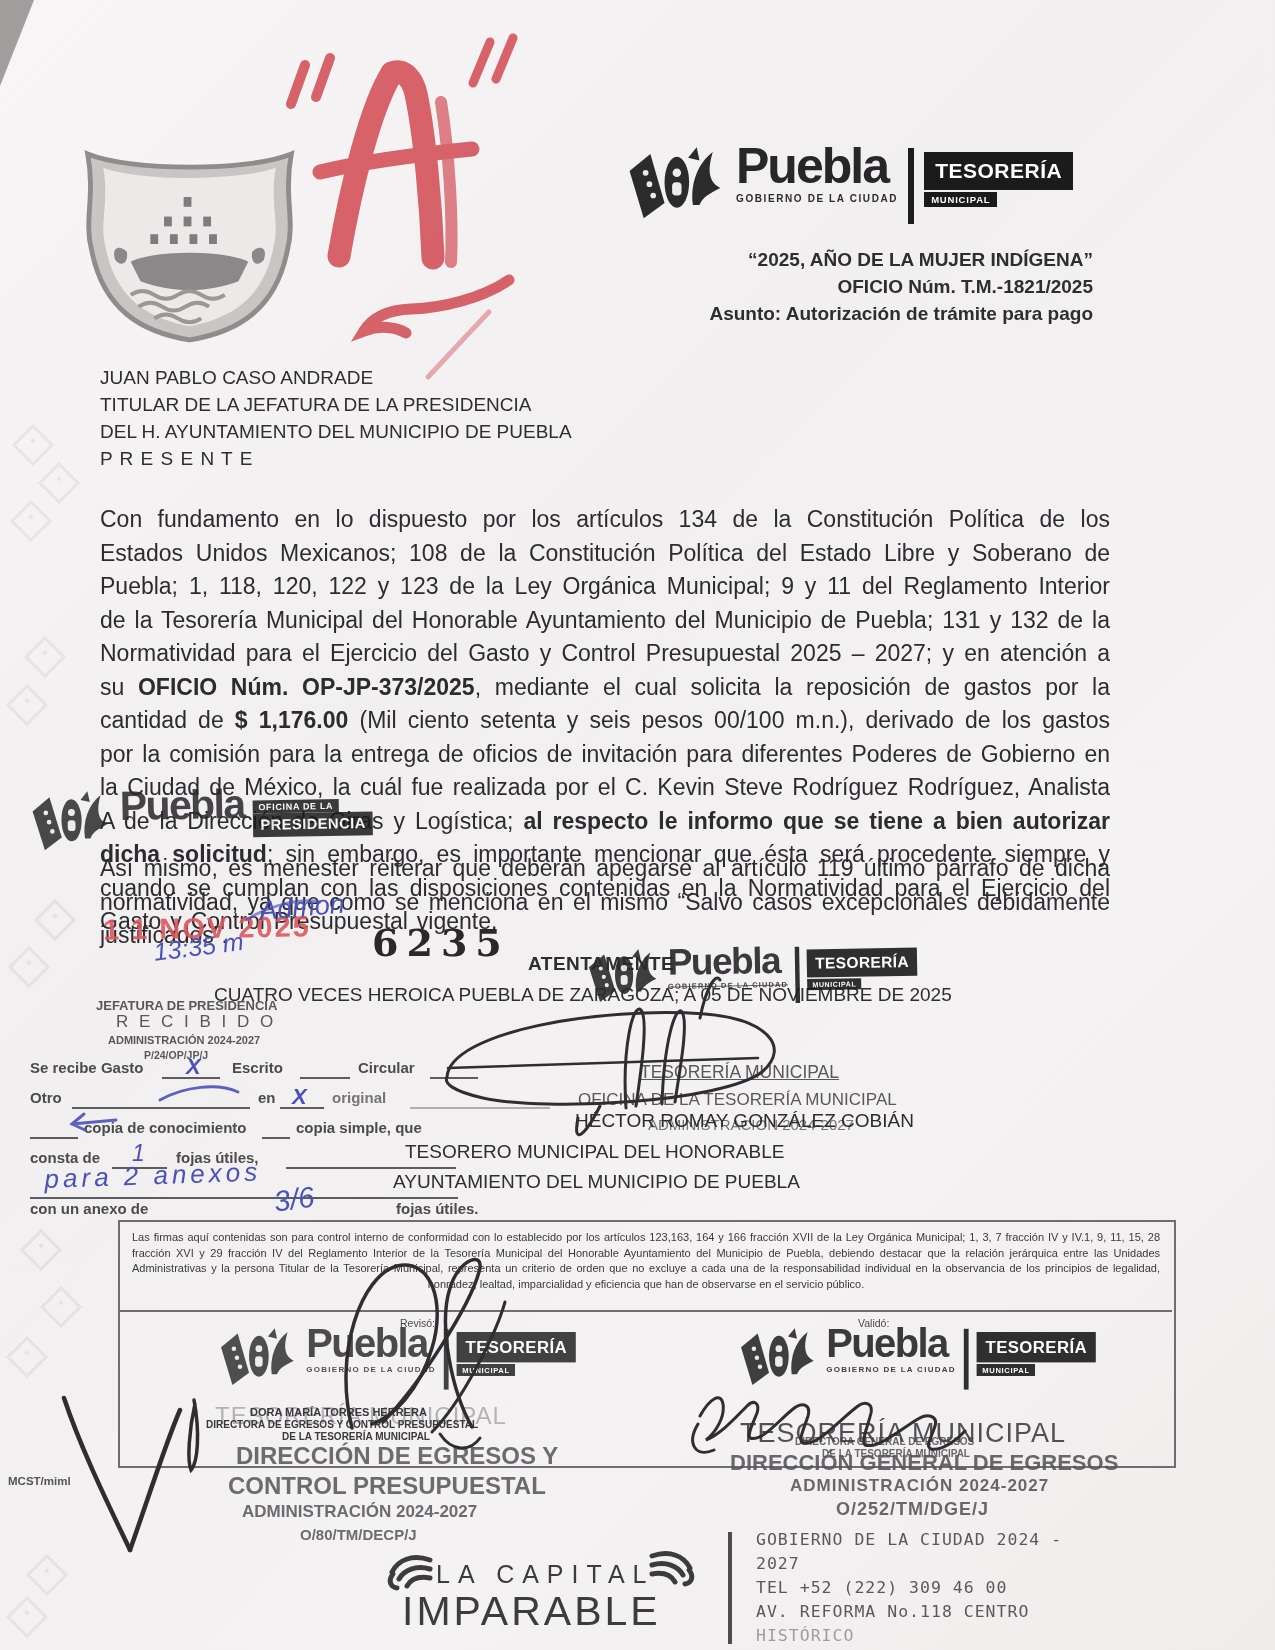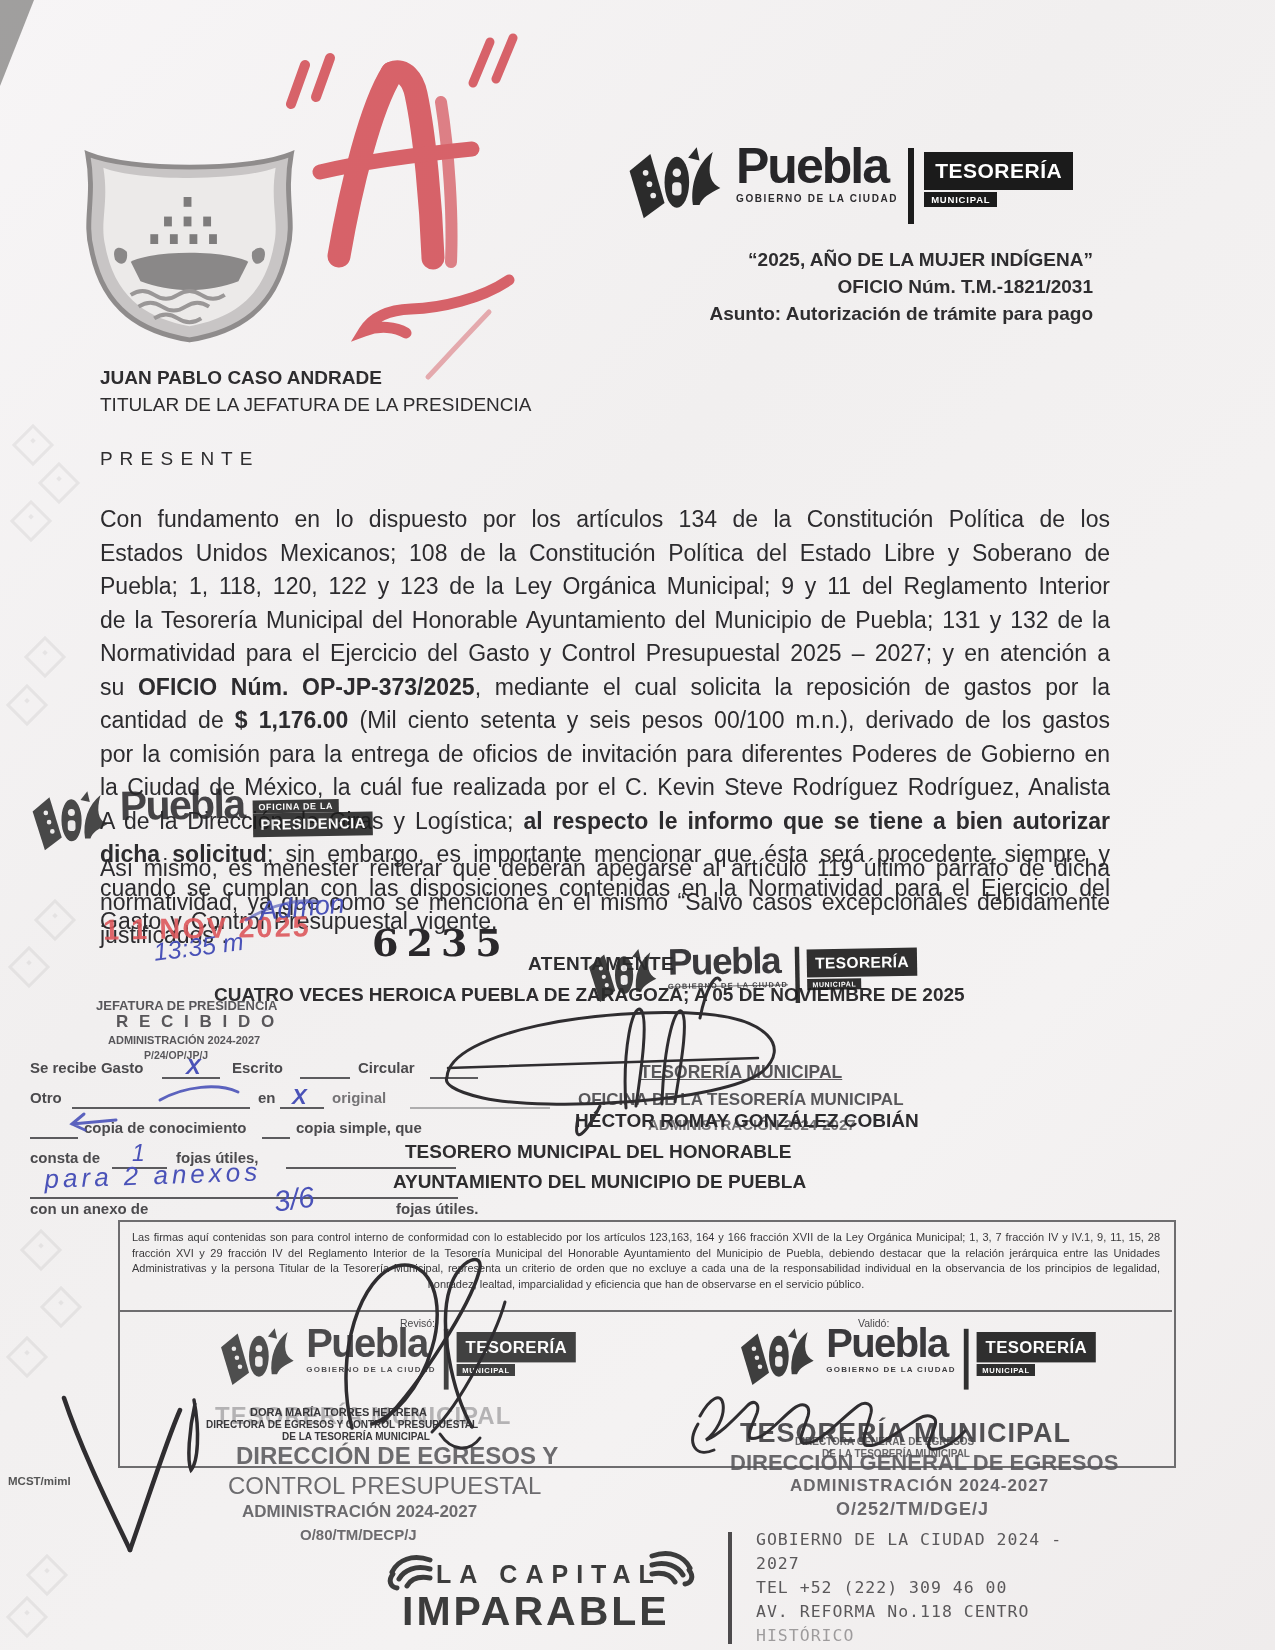--- a/index.html
+++ b/index.html
@@ -3,21 +3,21 @@
 <meta charset="utf-8">
 <style>
   html,body{margin:0;padding:0;background:#8a8888;}
   .page{
     position:relative;width:1275px;height:1650px;margin:0 auto;overflow:hidden;
     background:linear-gradient(135deg,#f7f5f6 0%,#f1efef 38%,#f4f2f2 70%,#efecec 100%);
     font-family:"Liberation Sans",sans-serif;color:#2e2d2f;
   }
   .t{position:absolute;white-space:nowrap;}
   .b{font-weight:bold;}
-  .x8{font-weight:700;}
+  .x8{font-weight:400;}
   .stamp{color:#434246;opacity:.88;}
   .red{color:#dd585c;}
   .blue{color:#4a52b8;}
   .hand{font-style:italic;transform-origin:left top;}
   .mono{font-family:"DejaVu Sans Mono",monospace;}
   .blank{position:absolute;border-bottom:2px solid #5c5b5e;height:0;}
   .formlbl{font-size:15px;color:#4b4a4d;font-weight:600;}
   .wm{position:absolute;width:24px;height:24px;border:3px solid #8f8d8d;transform:rotate(45deg);opacity:.13;}
   .wm::after{content:"";position:absolute;left:7px;top:7px;width:4px;height:4px;background:#8f8d8d;}
   .corner{position:absolute;left:0;top:0;width:0;height:0;border-top:86px solid rgba(90,88,86,.55);border-right:34px solid transparent;}
@@ -94,25 +94,26 @@
       <div class="ptag">GOBIERNO DE LA CIUDAD</div>
     </div>
     <div class="pbar"></div>
     <div class="pbadge">
       <div class="pbadge-t">TESORERÍA</div>
       <div class="pbadge-m">MUNICIPAL</div>
     </div>
   </div>
 
   <div class="t b" style="left:620px;top:249px;width:473px;text-align:right;font-size:19px">“2025, AÑO DE LA MUJER INDÍGENA”</div>
-  <div class="t b" style="left:620px;top:276px;width:473px;text-align:right;font-size:19px">OFICIO Núm. T.M.-1821/2031</div>
+  <div class="t b" style="left:620px;top:276px;width:473px;text-align:right;font-size:19px">OFICIO Núm. T.M.-1821/2025</div>
   <div class="t b" style="left:620px;top:303px;width:473px;text-align:right;font-size:19px">Asunto: Autorización de trámite para pago</div>
 
   <div class="t x8" style="left:100px;top:367px;font-size:19px">JUAN PABLO CASO ANDRADE</div>
   <div class="t" style="left:100px;top:394px;font-size:19px">TITULAR DE LA JEFATURA DE LA PRESIDENCIA</div>
+  <div class="t" style="left:100px;top:421px;font-size:19px">DEL H. AYUNTAMIENTO DEL MUNICIPIO DE PUEBLA</div>
   <div class="t" style="left:100px;top:448px;font-size:19px;letter-spacing:1px">P R E S E N T E</div>
 
   <div class="para" style="left:100px;top:503px;width:1010px">
     <span>Con fundamento en lo dispuesto por los artículos 134 de la Constitución Política de los Estados Unidos Mexicanos; 108 de la Constitución Política del Estado Libre y Soberano de Puebla; 1, 118, 120, 122 y 123 de la Ley Orgánica Municipal; 9 y 11 del Reglamento Interior de la Tesorería Municipal del Honorable Ayuntamiento del Municipio de Puebla; 131 y 132 de la Normatividad para el Ejercicio del Gasto y Control Presupuestal 2025 – 2027; y en atención a su </span><span class="b">OFICIO Núm. OP-JP-373/2025</span><span>, mediante el cual solicita la reposición de gastos por la cantidad de </span><span class="b">$ 1,176.00</span><span> (Mil ciento setenta y seis pesos 00/100 m.n.), derivado de los gastos por la comisión para la entrega de oficios de invitación para diferentes Poderes de Gobierno en la Ciudad de México, la cuál fue realizada por el C. Kevin Steve Rodríguez Rodríguez, Analista A de la Dirección de Giras y Logística; </span><span class="b">al respecto le informo que se tiene a bien autorizar dicha solicitud</span><span>; sin embargo, es importante mencionar que ésta será procedente siempre y cuando se cumplan con las disposiciones contenidas en la Normatividad para el Ejercicio del Gasto y Control Presupuestal vigente.</span>
   </div>
 
   <div class="para" style="left:100px;top:852px;width:1010px">Así mismo, es menester reiterar que deberán apegarse al artículo 119 último párrafo de dicha normatividad, ya que como se menciona en el mismo “Salvo casos excepcionales debidamente justificados”.</div>
 
   <div class="plockup" style="left:26px;top:788px;transform:scale(.82) rotate(-1deg);opacity:.85">
     <svg class="picon" viewBox="0 0 110 90">
@@ -238,21 +239,21 @@
     <div class="pbadge">
       <div class="pbadge-t">TESORERÍA</div>
       <div class="pbadge-m">MUNICIPAL</div>
     </div>
   </div>
   <div class="t x8" style="left:215px;top:1402px;font-size:24px;color:#57565a;opacity:.4;letter-spacing:1px">TESORERÍA MUNICIPAL</div>
   <div class="t b" style="left:250px;top:1406px;font-size:11px;color:#39383b">DORA MARÍA TORRES HERRERA</div>
   <div class="t b" style="left:206px;top:1419px;font-size:10px;color:#39383b">DIRECTORA DE EGRESOS Y CONTROL PRESUPUESTAL</div>
   <div class="t b" style="left:282px;top:1431px;font-size:10px;color:#39383b">DE LA TESORERÍA MUNICIPAL</div>
   <div class="t" style="left:236px;top:1442px;font-size:24px;color:#555458;font-weight:600;opacity:.85">DIRECCIÓN DE EGRESOS Y</div>
-  <div class="t" style="left:228px;top:1472px;font-size:24px;color:#555458;font-weight:400;opacity:.85">CONTROL PRESUPUESTAL</div>
+  <div class="t" style="left:228px;top:1472px;font-size:24px;color:#555458;font-weight:700;opacity:.85">CONTROL PRESUPUESTAL</div>
   <div class="t b" style="left:242px;top:1502px;font-size:17px;color:#555458;opacity:.85">ADMINISTRACIÓN 2024-2027</div>
   <div class="t b" style="left:300px;top:1526px;font-size:15px;color:#555458;opacity:.85">O/80/TM/DECP/J</div>
 
   <div class="t" style="left:858px;top:1317px;font-size:10.5px;color:#48474a">Validó:</div>
   <div class="plockup" style="left:735px;top:1324px;transform:scale(.8);opacity:.9">
     <svg class="picon" viewBox="0 0 110 90">
       <polygon points="8,28 30,10 45,62 23,78" fill="#2b2b2b"></polygon>
       <circle cx="25" cy="30" r="3" fill="#eceaea"></circle>
         <circle cx="29" cy="42" r="3" fill="#eceaea"></circle>
         <circle cx="33" cy="54" r="3" fill="#eceaea"></circle>

